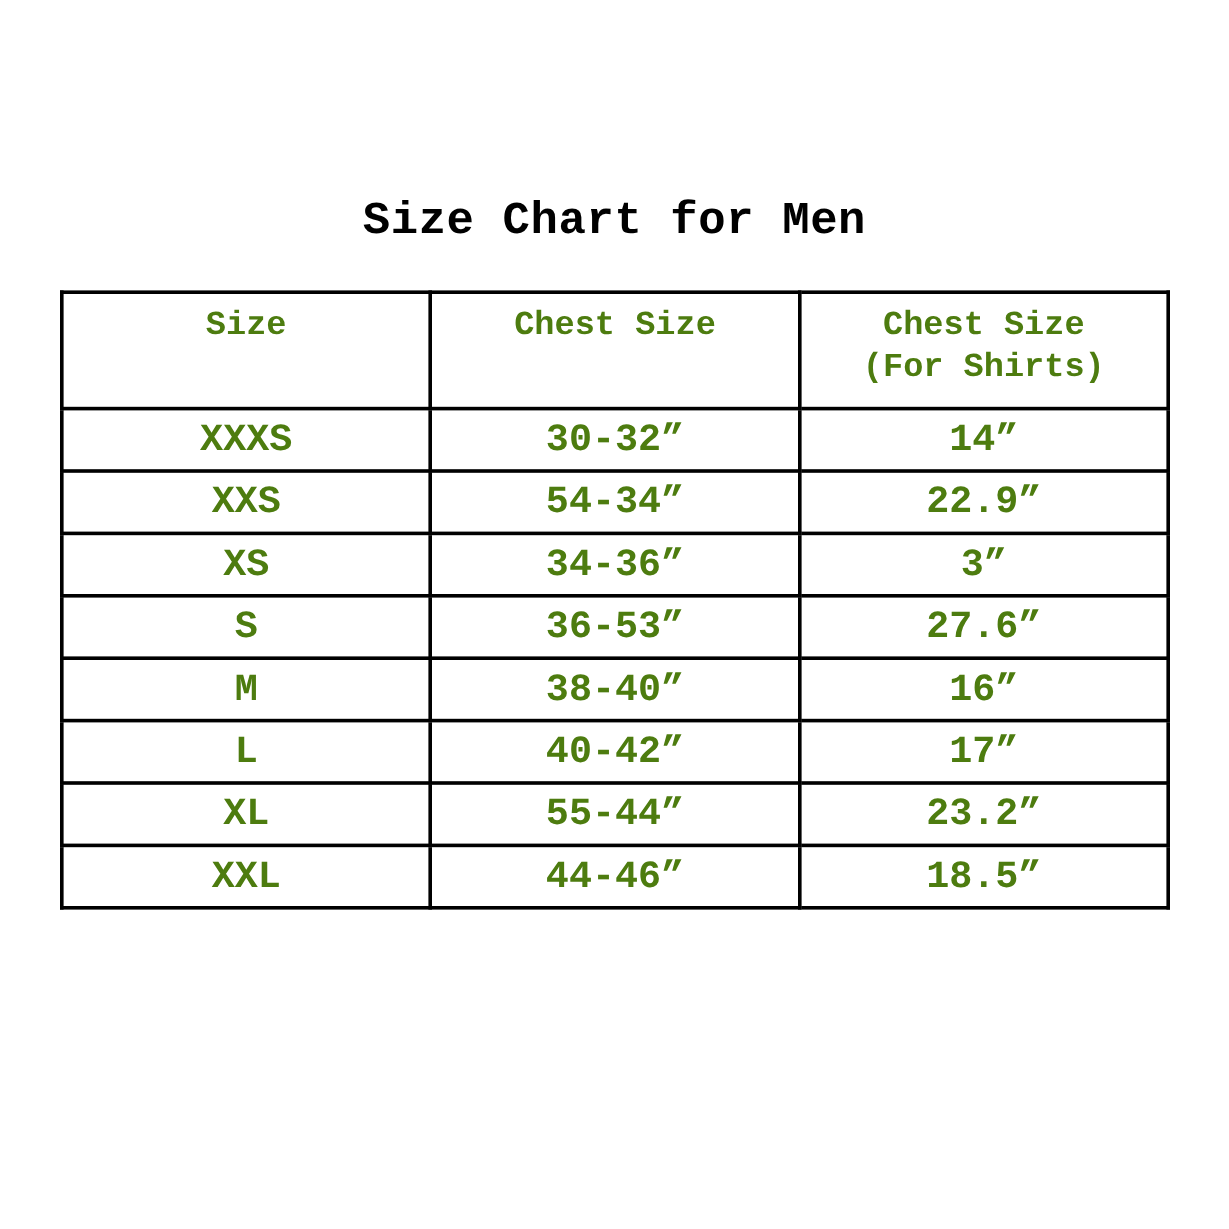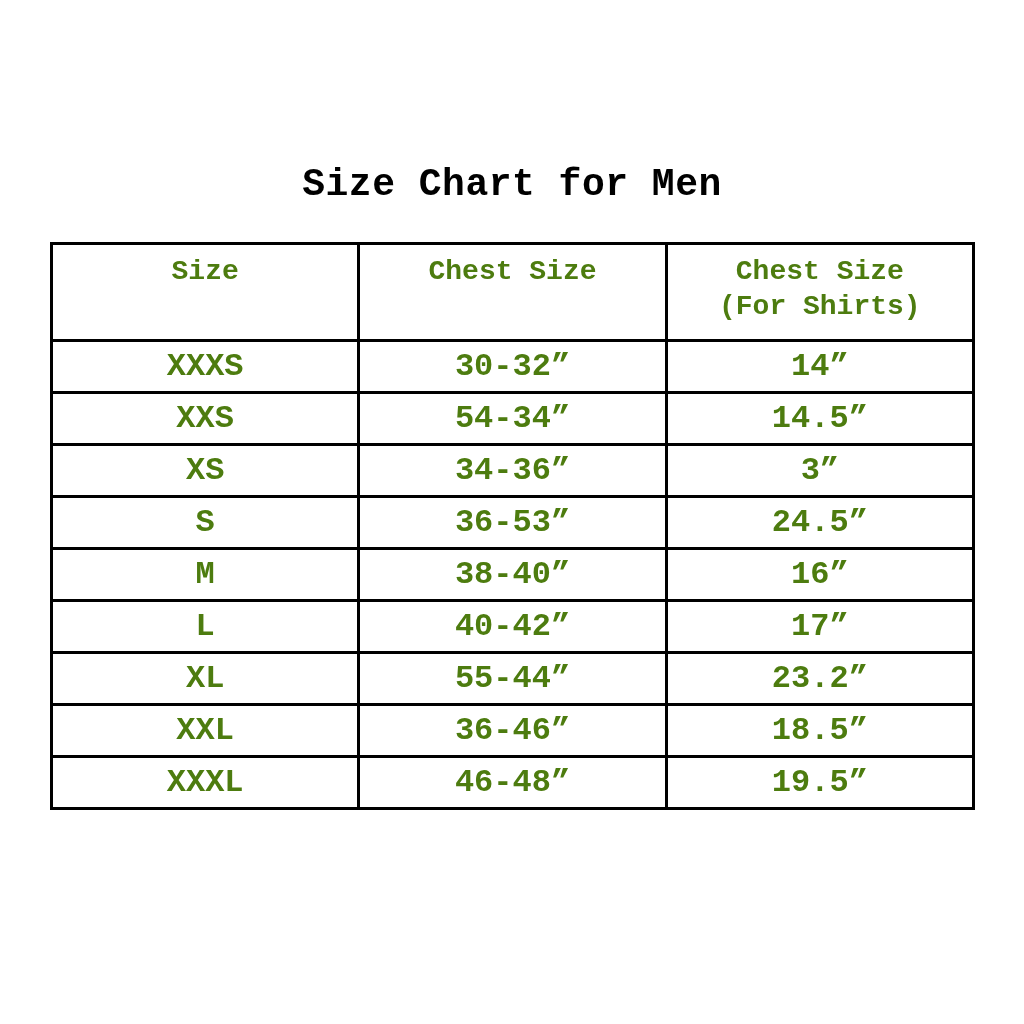--- a/index.html
+++ b/index.html
@@ -82,53 +82,48 @@
     </thead>
     <tbody id="table-body">
         <tr>
           <td>XXXS</td>
           <td>30-32”</td>
           <td>14”</td>
         </tr>
         <tr>
           <td>XXS</td>
           <td>54-34”</td>
-          <td>14.5”</td>
+          <td>22.9”</td>
         </tr>
         <tr>
           <td>XS</td>
           <td>34-36”</td>
           <td>3”</td>
         </tr>
         <tr>
           <td>S</td>
           <td>36-53”</td>
-          <td>24.5”</td>
+          <td>27.6”</td>
         </tr>
         <tr>
           <td>M</td>
           <td>38-40”</td>
           <td>16”</td>
         </tr>
         <tr>
           <td>L</td>
           <td>40-42”</td>
           <td>17”</td>
         </tr>
         <tr>
           <td>XL</td>
           <td>55-44”</td>
           <td>23.2”</td>
         </tr>
         <tr>
           <td>XXL</td>
-          <td>36-46”</td>
+          <td>44-46”</td>
           <td>18.5”</td>
-        </tr>
-        <tr>
-          <td>XXXL</td>
-          <td>46-48”</td>
-          <td>19.5”</td>
         </tr>
       </tbody>
   </table>
 
 </div>
 
 </body></html>

